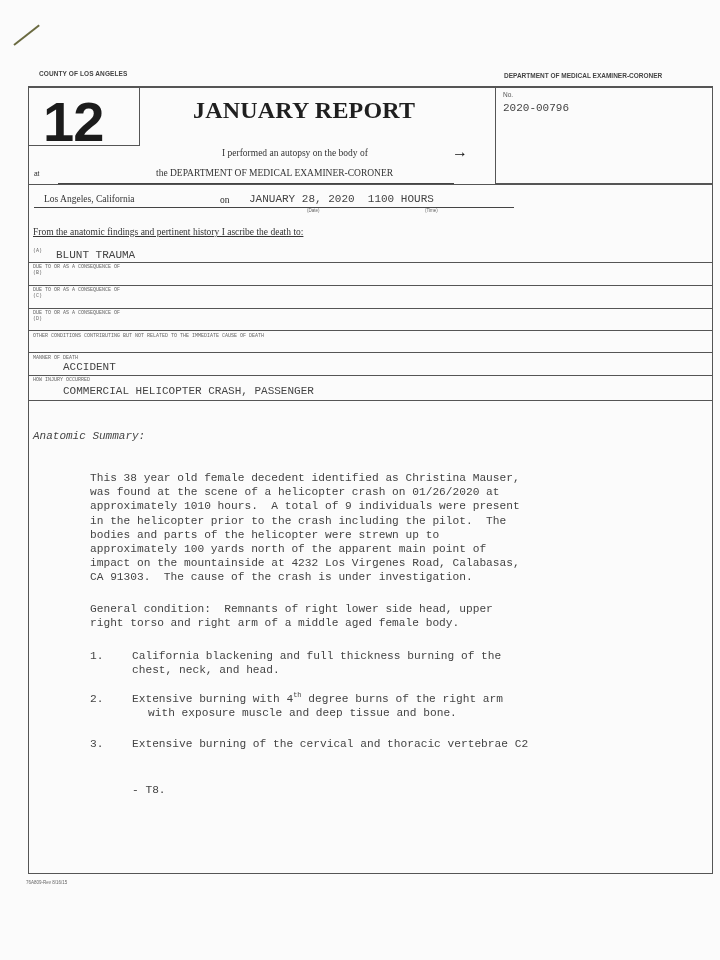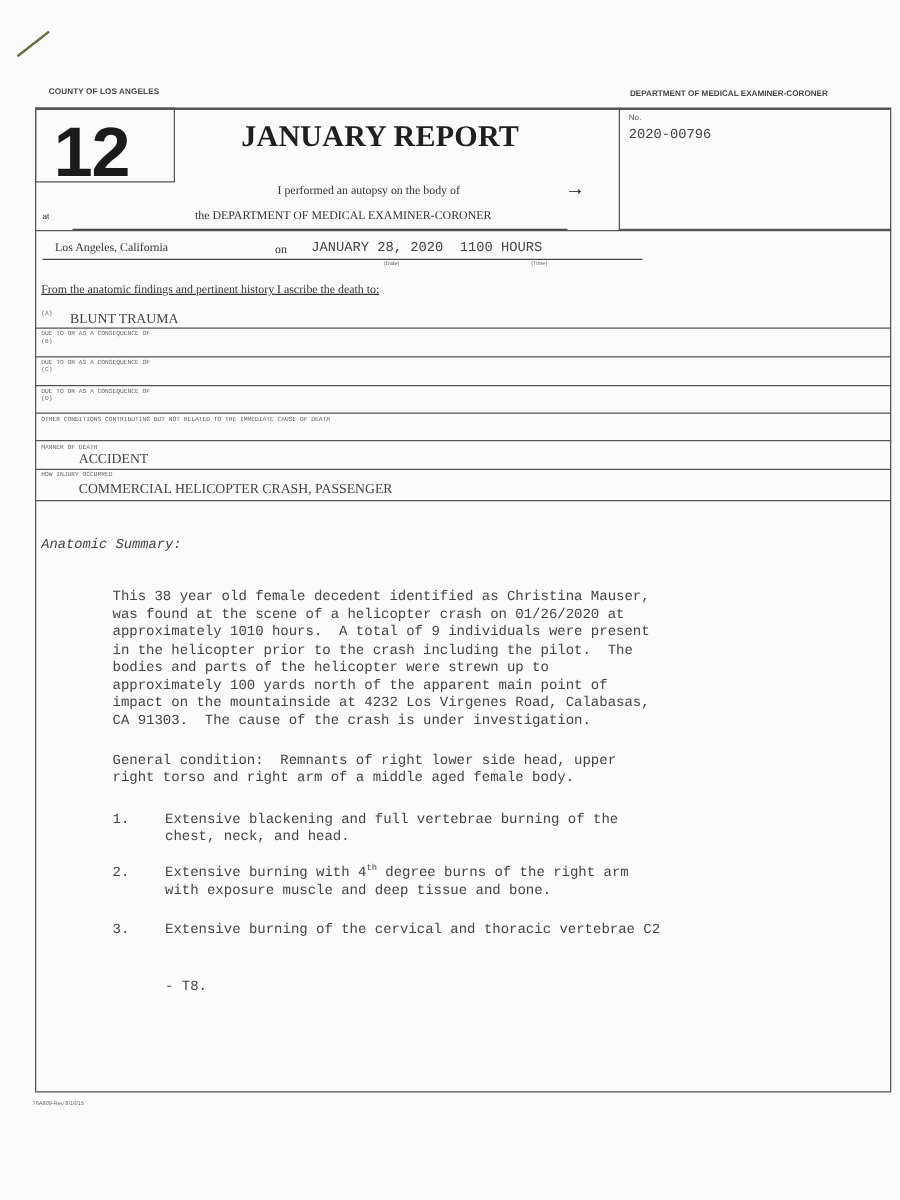--- a/index.html
+++ b/index.html
@@ -31,21 +31,21 @@
     .place { position: absolute; left: 44px; top: 194px; font-size: 9.5px; color: #333; }
     .on-lbl { position: absolute; left: 220px; top: 195px; font-size: 9.5px; }
     .date-time { position: absolute; left: 237px; top: 193px; font-family: "Liberation Mono", monospace; font-size: 11px; color: #444; white-space: pre; margin-left: 12px; }
     .date-line { position: absolute; left: 34px; top: 207px; width: 480px; border-top: 1px solid #444; }
     .sub-date { position: absolute; left: 307px; top: 208px; font-family: "Liberation Sans", sans-serif; font-size: 4.5px; color: #666; }
     .sub-time { position: absolute; left: 425px; top: 208px; font-family: "Liberation Sans", sans-serif; font-size: 4.5px; color: #666; }
     .ascribe { position: absolute; left: 33px; top: 227px; font-size: 9.5px; text-decoration: underline; color: #333; }
 
     .cause-row { position: absolute; left: 28px; width: 685px; }
     .cause-row .small { position: absolute; left: 5px; font-family: "Liberation Mono", monospace; font-size: 5px; color: #666; line-height: 6px; white-space: pre; }
-    .cause-row .val { position: absolute; font-family: Liberation Serif, serif; font-size: 11px; color: #444; }
+    .cause-row .val { position: absolute; font-family: Liberation Mono, monospace; font-size: 11px; color: #444; }
 
     .section-h { position: absolute; left: 33px; top: 430px; font-family: "Liberation Mono", monospace; font-style: italic; font-size: 11px; color: #444; }
     .mono-para { position: absolute; left: 90px; font-family: "Liberation Mono", monospace; font-size: 11.2px; line-height: 14.2px; color: #444; white-space: pre; }
     .item { position: absolute; left: 90px; font-family: "Liberation Mono", monospace; font-size: 11.2px; line-height: 14.2px; color: #444; }
     .item .n { position: absolute; left: 0; top: 0; }
     .item .t { position: absolute; left: 42px; top: 0; white-space: pre; }
     sup { font-size: 7px; line-height: 0; }
     .form-no { position: absolute; left: 26px; top: 880px; font-family: "Liberation Sans", sans-serif; font-size: 4.5px; color: #666; }
   </style>
 </head>
@@ -135,28 +135,28 @@
 bodies and parts of the helicopter were strewn up to
 approximately 100 yards north of the apparent main point of
 impact on the mountainside at 4232 Los Virgenes Road, Calabasas,
 CA 91303.  The cause of the crash is under investigation.</div>
 
 <div class="mono-para" style="top:602px;">General condition:  Remnants of right lower side head, upper
 right torso and right arm of a middle aged female body.</div>
 
 <div class="item" style="top:649px;">
   <span class="n">1.</span>
-  <span class="t">Extensive blackening and full vertebrae burning of the</span>
+  <span class="t">California blackening and full thickness burning of the</span>
   <span class="t" style="top:14px;">chest, neck, and head.</span>
 </div>
 
 <div class="item" style="top:692px;">
   <span class="n">2.</span>
   <span class="t"><span>Extensive burning with 4</span><sup>th</sup><span> degree burns of the right arm</span></span>
-  <span class="t" style="top:14px;">with exposure muscle and deep tissue and bone.</span>
+  <span class="t" style="top:14px;margin-left:16px;">with exposure muscle and deep tissue and bone.</span>
 </div>
 
 <div class="item" style="top:737px;">
   <span class="n">3.</span>
   <span class="t">Extensive burning of the cervical and thoracic vertebrae C2</span>
   <span class="t" style="top:14px;margin-top:32px;">- T8.</span>
 </div>
 
 <div class="form-no">76A809-Rev 8/16/15</div>
 

